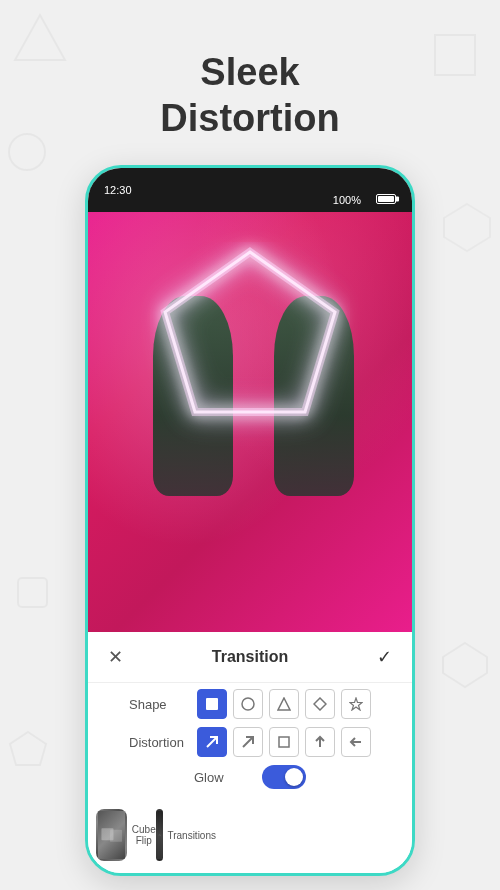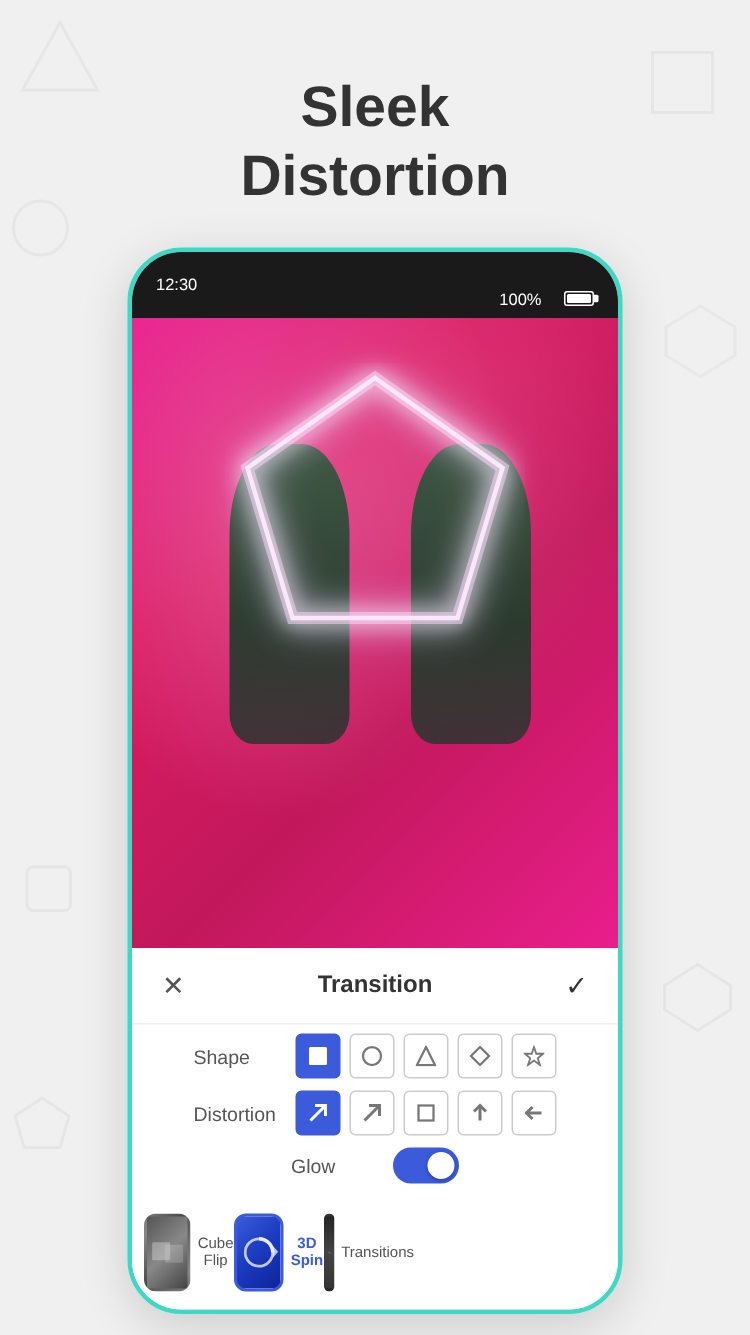--- a/index.html
+++ b/index.html
@@ -487,32 +487,20 @@
             <svg width="32" height="32" viewBox="0 0 32 32" opacity="0.6">
               <rect x="4" y="8" width="14" height="14" fill="rgba(255,255,255,0.5)" rx="1"></rect>
               <rect x="14" y="10" width="14" height="14" fill="rgba(255,255,255,0.3)" rx="1"></rect>
             </svg>
           </div>
         </div>
         <span class="thumb-label">Cube Flip</span>
       </div>
 
 
-      <div class="thumb-item">
-        <div class="thumb-img thumb-3dspin selected">
-          <div class="thumb-img-inner">
-            <svg width="32" height="32" viewBox="0 0 32 32" opacity="0.9">
-              <circle cx="16" cy="16" r="10" fill="none" stroke="rgba(255,255,255,0.8)" stroke-width="2"></circle>
-              <path d="M16 6 A10 10 0 0 1 26 16" stroke="white" stroke-width="2.5" fill="none"></path>
-              <polygon points="26,11 26,20 30,15.5" fill="white" opacity="0.8"></polygon>
-            </svg>
-          </div>
-        </div>
-        <span class="thumb-label selected">3D Spin</span>
-      </div>
 
       <div class="thumb-item">
         <div class="thumb-img thumb-distortion">
           <div class="thumb-img-inner">
             <svg width="32" height="32" viewBox="0 0 32 32" opacity="0.7">
               <path d="M6,16 Q12,8 16,16 Q20,24 26,16" stroke="rgba(255,255,255,0.7)" stroke-width="2" fill="none"></path>
               <path d="M6,20 Q12,12 16,20 Q20,28 26,20" stroke="rgba(255,255,255,0.4)" stroke-width="1.5" fill="none"></path>
             </svg>
           </div>
         </div>

